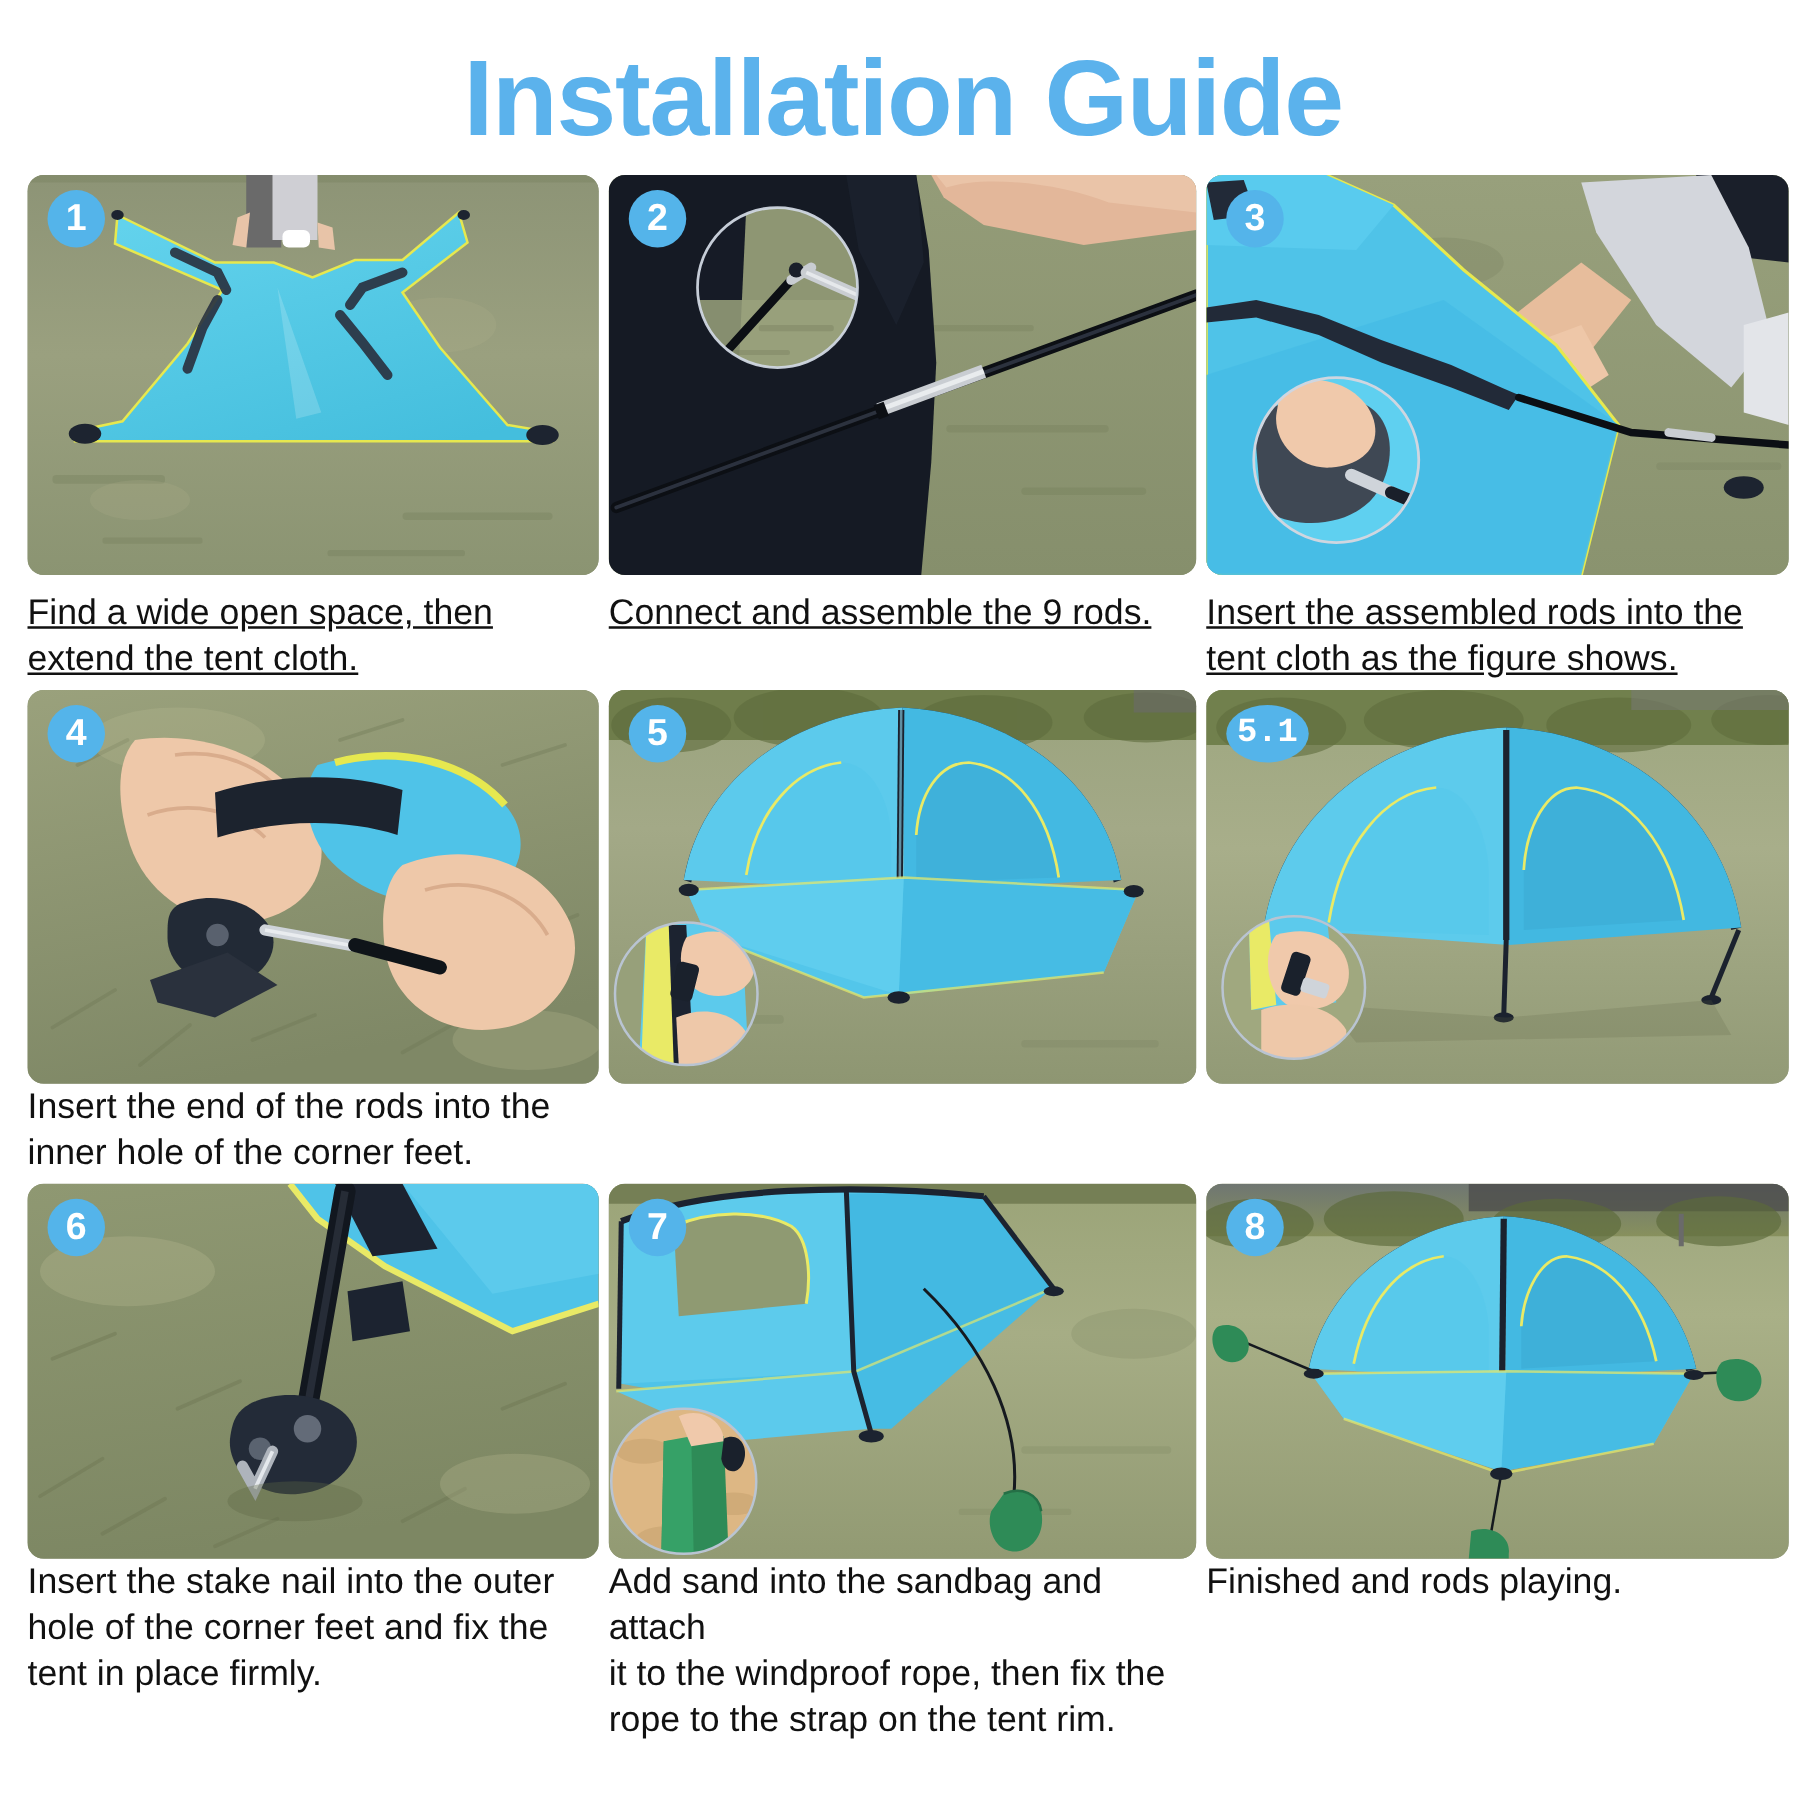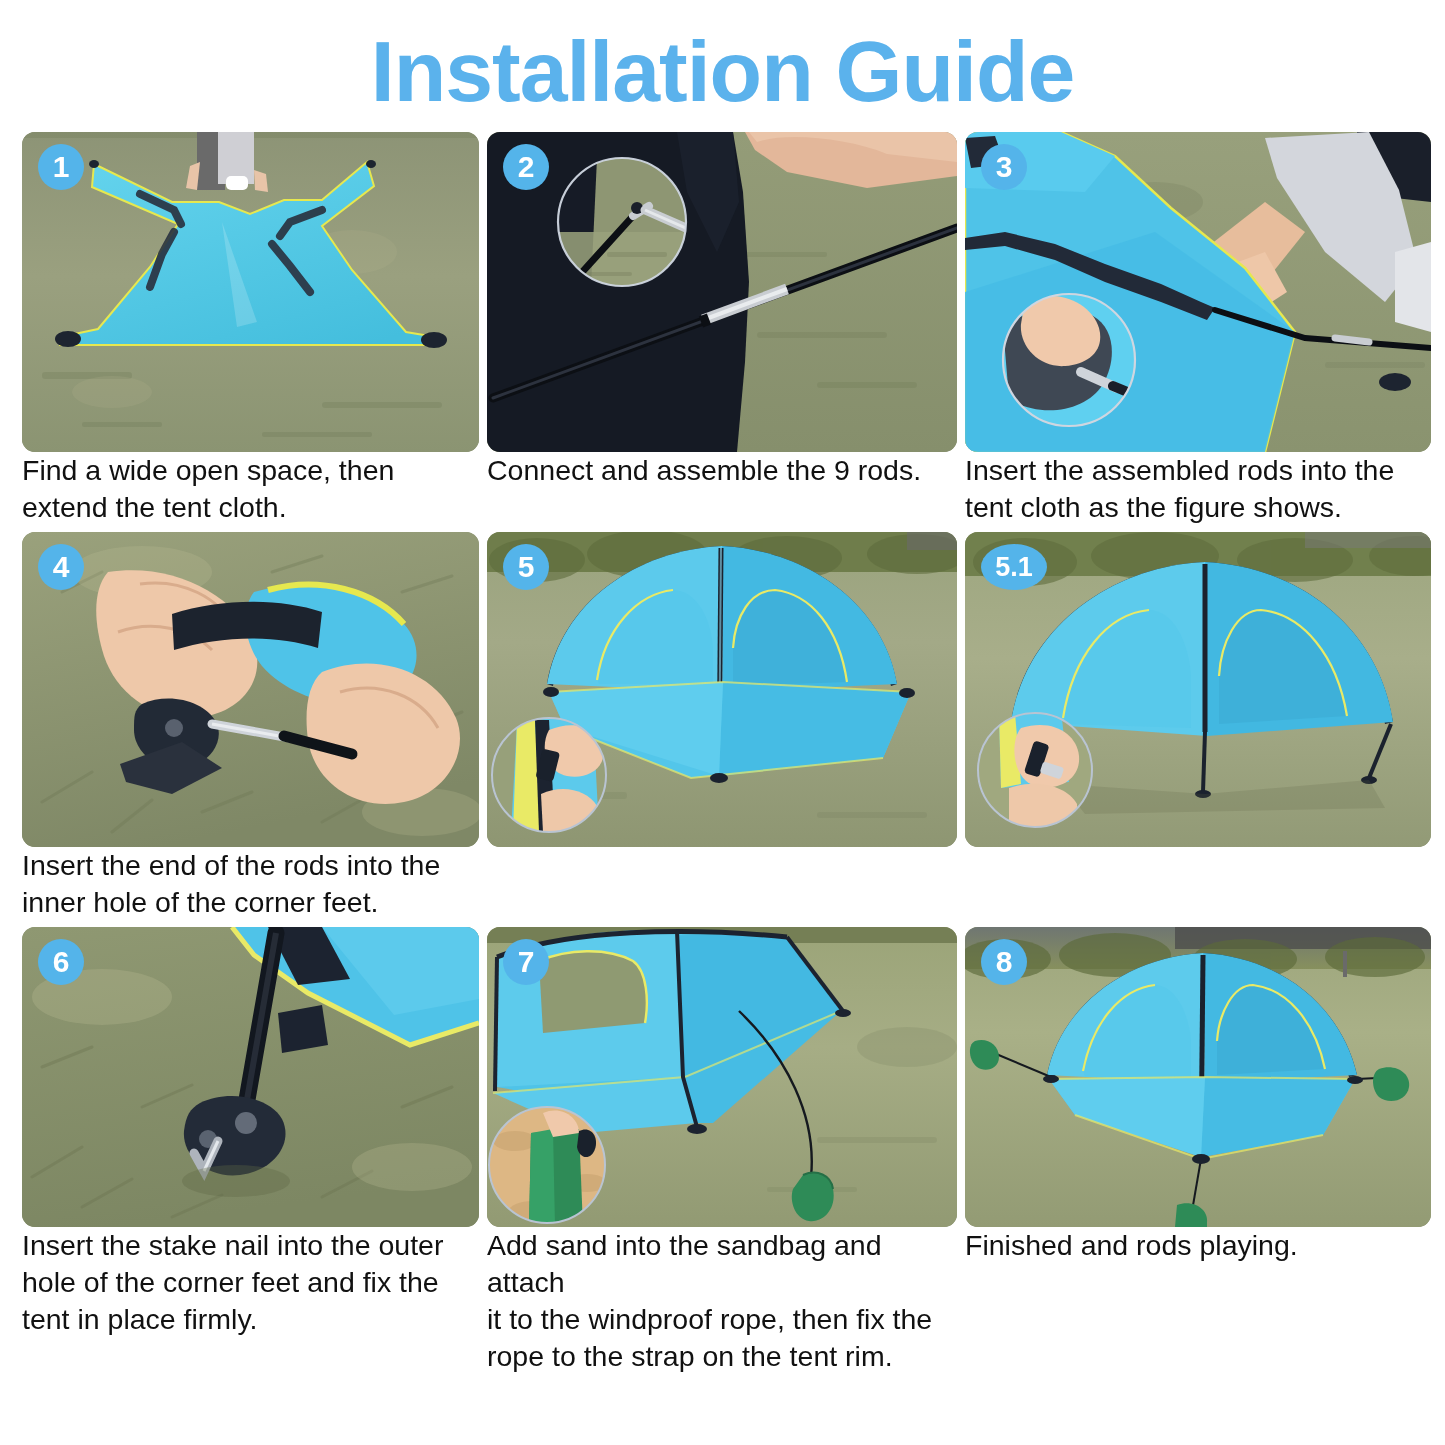--- a/index.html
+++ b/index.html
@@ -10,22 +10,22 @@
   }
   .page{position:relative;width:1445px;height:1445px;box-sizing:border-box;}
 
   .guide-title{
     text-align:center;
     font-size:86px;
     font-weight:bold;
     color:#5BB2EC;
     letter-spacing:-1px;
     line-height:1;
-    padding-top:16px;
-    margin:12px 0 18px 0;
+    padding-top:36px;
+    margin:0 0 18px 0;
     white-space:nowrap;
   }
 
   .grid{
     display:grid;
     grid-template-columns:457px 470px 466px;
     column-gap:8px;
     padding:0 22px;
     box-sizing:border-box;
   }
@@ -50,30 +50,30 @@
     left:16px;top:12px;
     width:46px;height:46px;
     border-radius:50%;
     background:#54B4EA;
     color:#ffffff;
     font-size:30px;font-weight:bold;
     display:flex;align-items:center;justify-content:center;
     z-index:9;
     line-height:1;
   }
-  .badge.wide{width:66px;height:46px;border-radius:50%/50%;font-size:27px;}
+  .badge.wide{width:66px;height:46px;border-radius:50%/50%;font-size:27px;font-family:Liberation Mono, monospace;}
 
   .caption{
     font-size:28.5px;
     line-height:1.30;
     color:#111111;
     padding-right:4px;
     white-space:pre-line;
   }
-  .r1 .caption{}
+  .r1 .caption{margin-top:12px;text-decoration:underline;}
 
   svg{display:block;width:100%;height:100%;}
 </style>
 </head>
 <body>
 
 <div class="page">
 
   <h1 class="guide-title">Installation Guide</h1>
 

